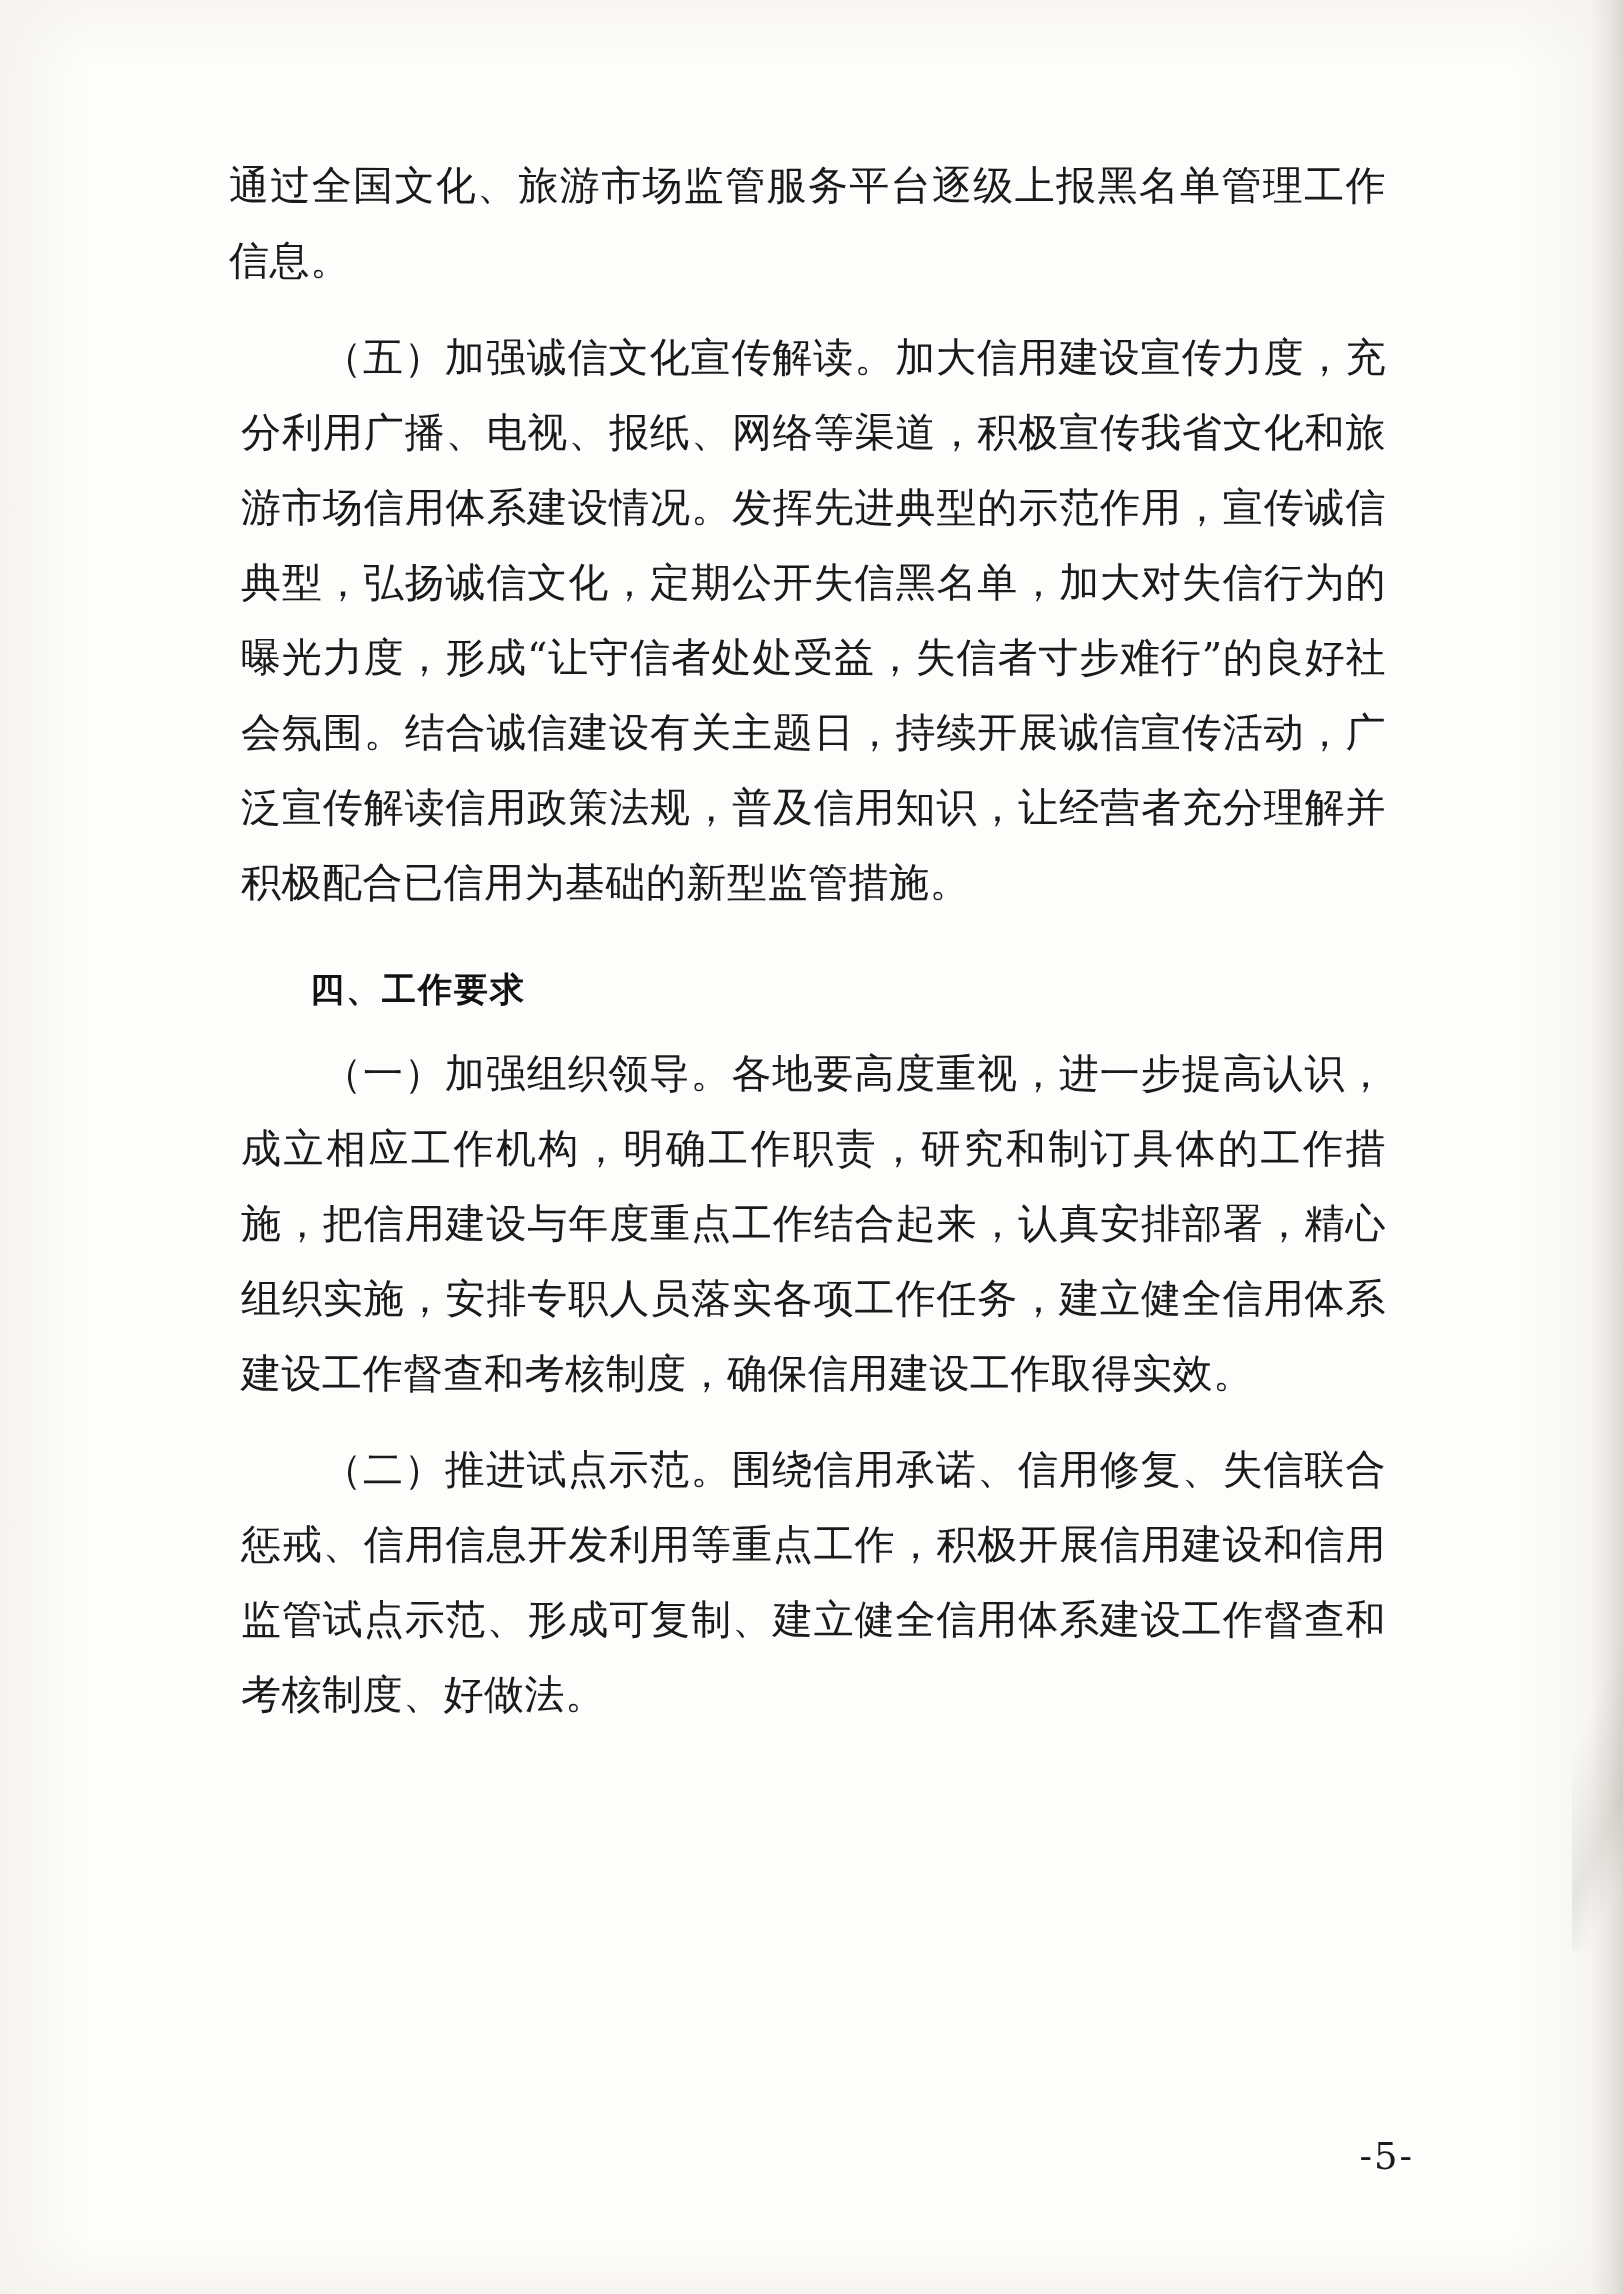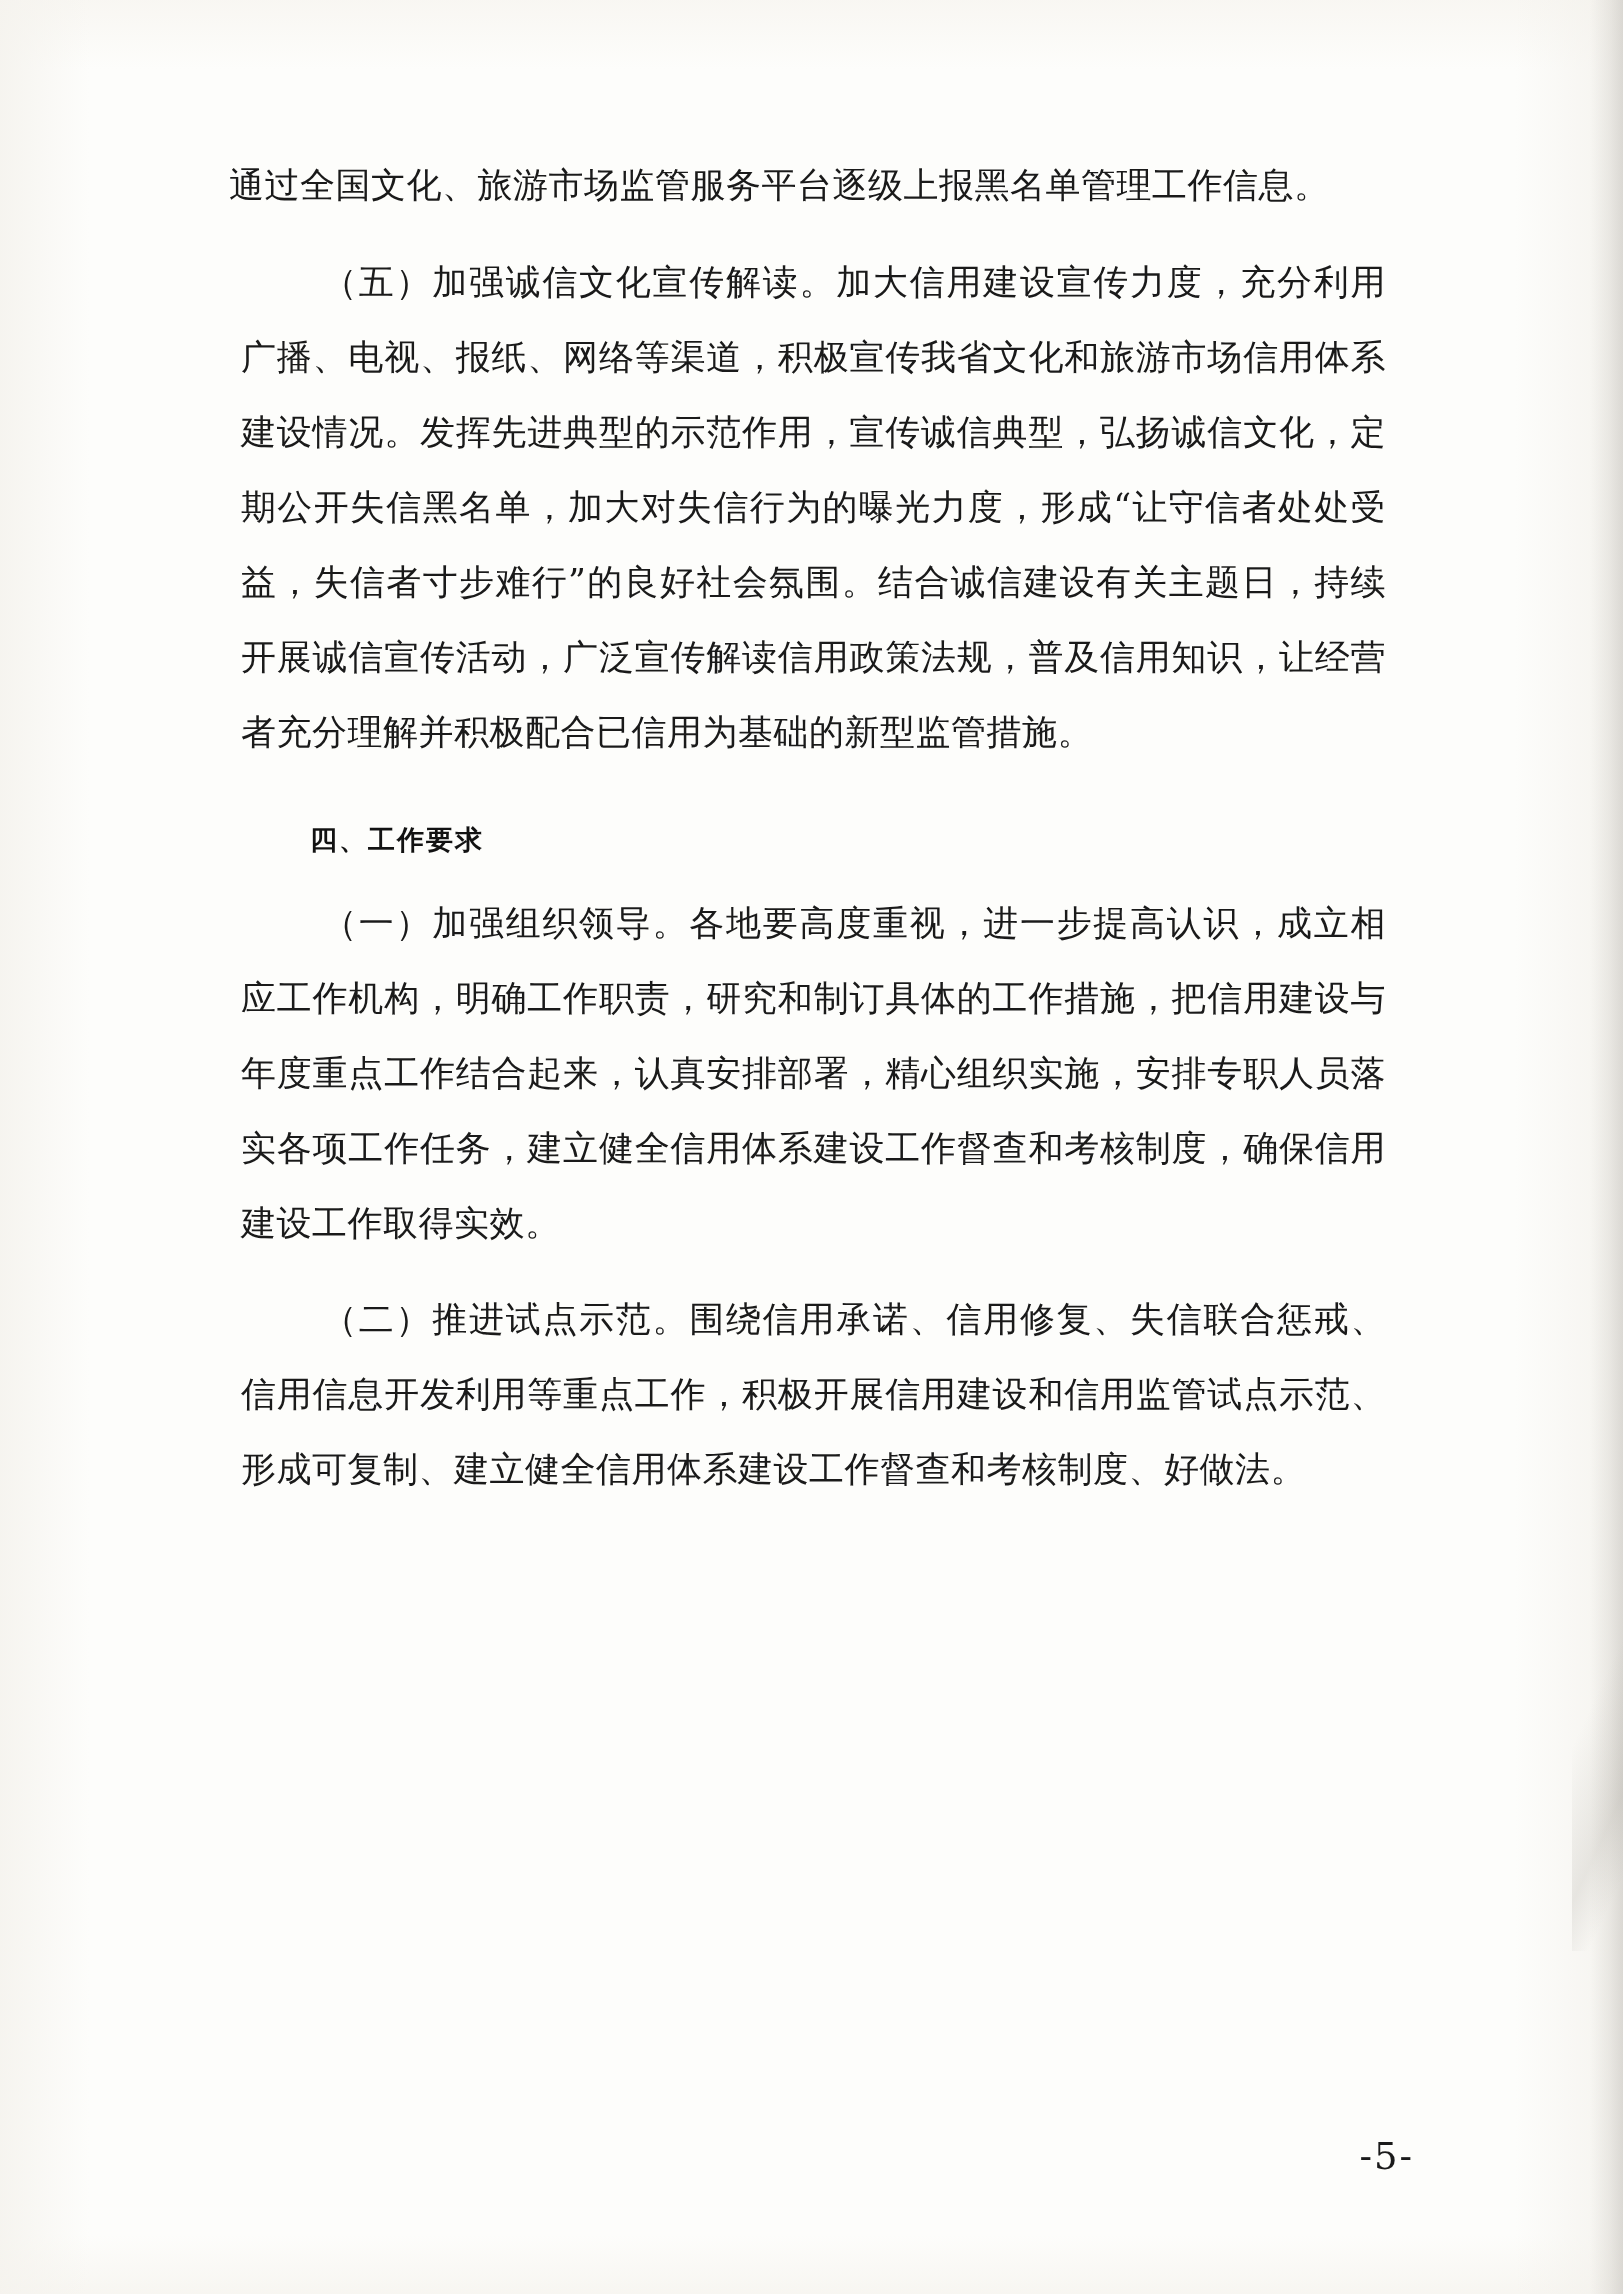--- a/index.html
+++ b/index.html
@@ -49,39 +49,39 @@
   .content {
     position: absolute;
     left: 229px;
     top: 148px;
     width: 1157px;
   }
 
   p.para {
     margin: 0 0 0 0;
     font-family: "DejaVu Serif", "Liberation Serif", serif;
-    font-size: 35px;
+    font-size: 40px;
     line-height: 75px;
     color: #1a1a1a;
     text-align: justify;
     text-justify: inter-ideograph;
     letter-spacing: 0.5px;
     font-weight: 500;
   }
   p.indent {
     text-indent: 81px;
     margin-left: 12px;
   }
   p.spaced {
     margin-top: 21.7px;
   }
   h2.section {
     margin: 33px 0 9.9px 0;
     font-family: "DejaVu Sans", "Liberation Sans", sans-serif;
-    font-size: 27px;
+    font-size: 34px;
     line-height: 73px;
     font-weight: 700;
     color: #121212;
     text-indent: 81px;
     letter-spacing: 2px;
   }
   .page-number {
     position: absolute;
     right: 209px;
     bottom: 116px;

